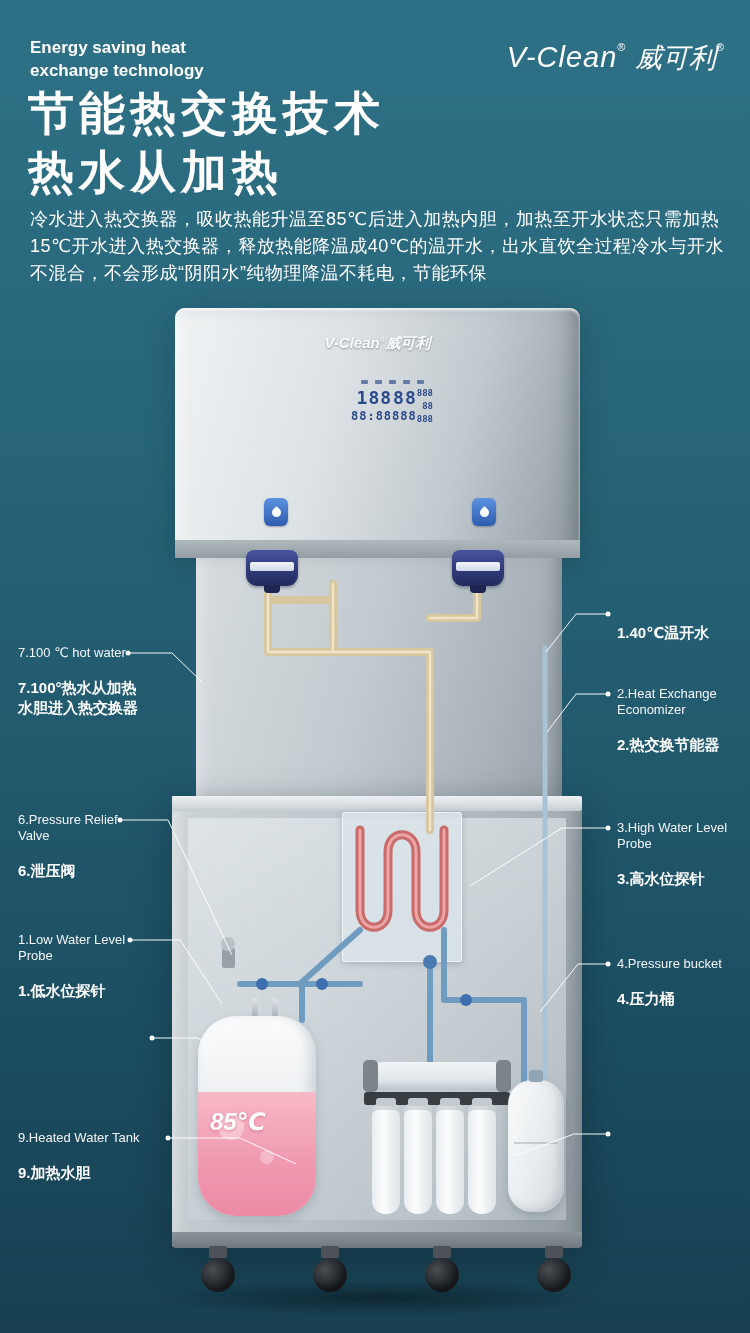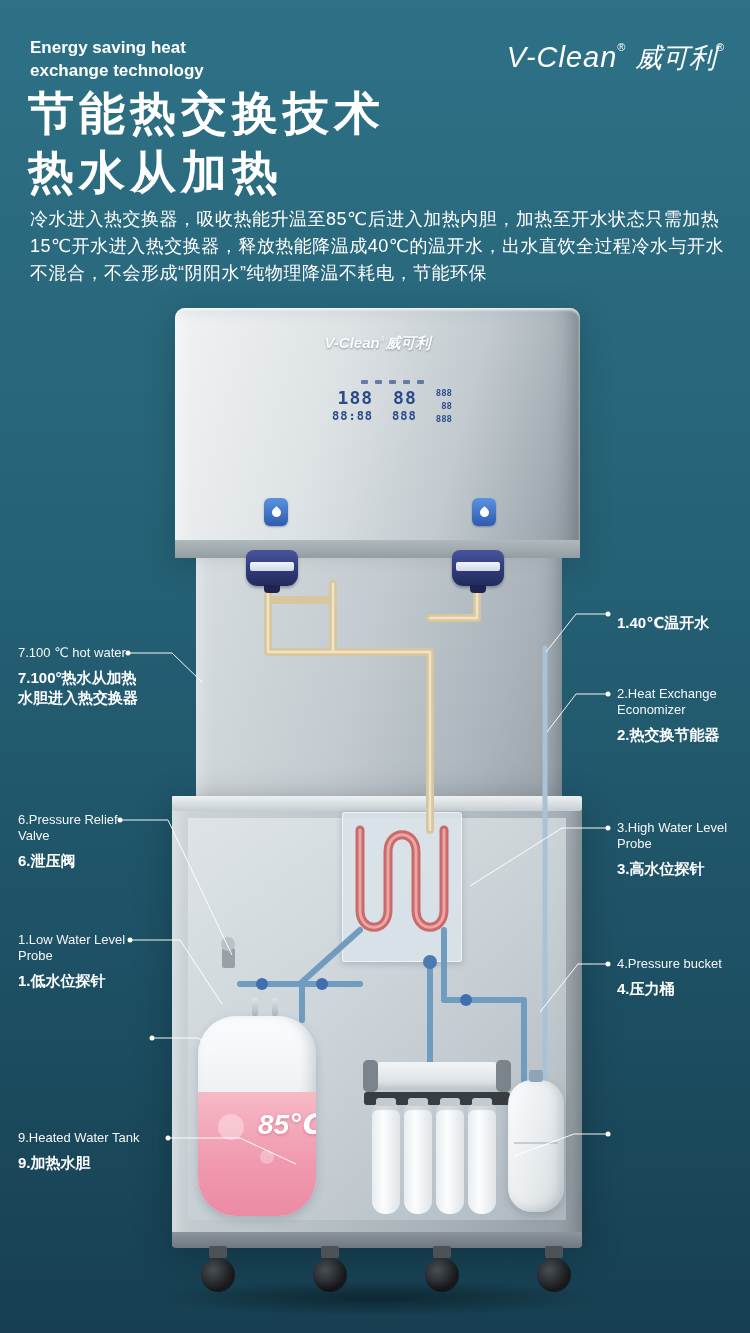--- a/index.html
+++ b/index.html
@@ -43,21 +43,21 @@
 
   .machine-logo { position:absolute; left:175px; top:334px; width:405px; text-align:center; color:#fbfcfd;
     font-weight:bold; font-style:italic; font-size:15px; text-shadow:0 1px 2px rgba(80,90,96,.55); }
   .machine-logo .reg { font-size:8px; }
 
   
   .display { position:absolute; left:316px; top:380px; width:152px; height:76px; color:#2a4a8c;
     font-family:"DejaVu Sans Mono","Liberation Mono",monospace; }
   .disp-icons { display:flex; gap:7px; justify-content:center; margin-bottom:4px; }
   .disp-icons i { width:7px; height:4px; background:#2a4a8c; opacity:.65; border-radius:1px; }
-  .disp-main { display:flex; justify-content:center; gap:19px; }
+  .disp-main { display:flex; justify-content:center; gap:0; }
   .disp-col { display:flex; flex-direction:column; align-items:flex-end; gap:3px; }
   .seg { font-weight:bold; font-size:12px; line-height:13px; letter-spacing:1px; }
   .seg.big { font-size:18px; line-height:19px; }
   .seg.sm { font-size:9px; line-height:10px; letter-spacing:0; }
 
   
   .tap-btn { position:absolute; top:498px; width:24px; height:28px; border-radius:6px;
     background:linear-gradient(180deg,#5b93e0,#2e5cae); box-shadow:0 1px 2px rgba(40,60,90,.4);
     display:flex; align-items:center; justify-content:center; }
   .drop { width:9px; height:9px; background:#fff; border-radius:0 50% 50% 50%; transform:rotate(45deg); }
@@ -72,22 +72,22 @@
   
   .heat-tank { position:absolute; left:198px; top:1016px; width:118px; height:200px; border-radius:38px; overflow:hidden;
     background:linear-gradient(180deg,#fbfcfd,#eef1f3 40%,#e3e8ea);
     box-shadow: inset -6px -4px 12px rgba(150,160,170,.4), 0 4px 10px rgba(40,60,75,.2); }
   .tank-fill { position:absolute; left:0; bottom:0; width:100%; height:62%;
     background:linear-gradient(180deg,#f7b9c6,#f09ab0 55%,#ec8aa4); }
   .tank-fill::before { content:""; position:absolute; left:20px; top:22px; width:26px; height:26px; border-radius:50%;
     background:rgba(255,255,255,.35); }
   .tank-fill::after { content:""; position:absolute; left:62px; top:58px; width:14px; height:14px; border-radius:50%;
     background:rgba(255,255,255,.3); }
-  .tank-temp { position:absolute; left:12px; top:92px; font-size:28px; font-weight:bold; font-style:italic; color:#fff;
-    text-shadow:0 1px 3px rgba(200,90,120,.65); z-index:2;margin-left:48px; }
+  .tank-temp { position:absolute; left:12px; top:92px; font-size:24px; font-weight:bold; font-style:italic; color:#fff;
+    text-shadow:0 1px 3px rgba(200,90,120,.65); z-index:2; }
   .probe { position:absolute; width:6px; height:18px; border-radius:2px;
     background:linear-gradient(180deg,#dfe4e7,#aeb7bd); }
 
   .ro-membrane { position:absolute; left:368px; top:1062px; width:138px; height:28px; border-radius:14px;
     background:linear-gradient(180deg,#f4f6f7,#d4dbdf); box-shadow: inset 0 -4px 6px rgba(140,150,160,.35); }
   .ro-cap { position:absolute; top:-2px; width:15px; height:32px; background:#7b848a; border-radius:5px; }
   .ro-cap.left { left:-5px; } .ro-cap.right { right:-5px; }
   .ro-bracket { position:absolute; left:364px; top:1092px; width:146px; height:13px; background:#383d42; border-radius:3px; }
   .ro-filter { position:absolute; top:1104px; width:28px; height:110px; border-radius:6px 6px 13px 13px;
     background:linear-gradient(90deg,#e9edef,#fbfcfd 40%,#dfe4e7); box-shadow: inset 0 6px 0 rgba(120,130,140,.25); }
@@ -108,21 +108,21 @@
   .floor-shadow { position:absolute; left:150px; top:1280px; width:455px; height:36px;
     background:radial-gradient(ellipse at center, rgba(0,0,0,.4), rgba(0,0,0,0) 70%); }
 
   .pipes, .callout-lines { position:absolute; left:0; top:0; }
 
   
   .callout { position:absolute; }
   .callout.left { left:18px; }
   .callout.right { left:617px; }
   .c-en { font-size:13px; line-height:16px; white-space:pre-line; opacity:.95; }
-  .c-cn { font-size:15px; font-weight:bold; line-height:20px; margin-top:7px; white-space:pre-line; }
+  .c-cn { font-size:15px; font-weight:bold; line-height:20px; margin-top:17px; white-space:pre-line; }
 </style>
 </head>
 <body>
 
 <div class="canvas">
 
   <div class="tagline">
     <div>Energy saving heat</div>
     <div>exchange technology</div>
   </div>

